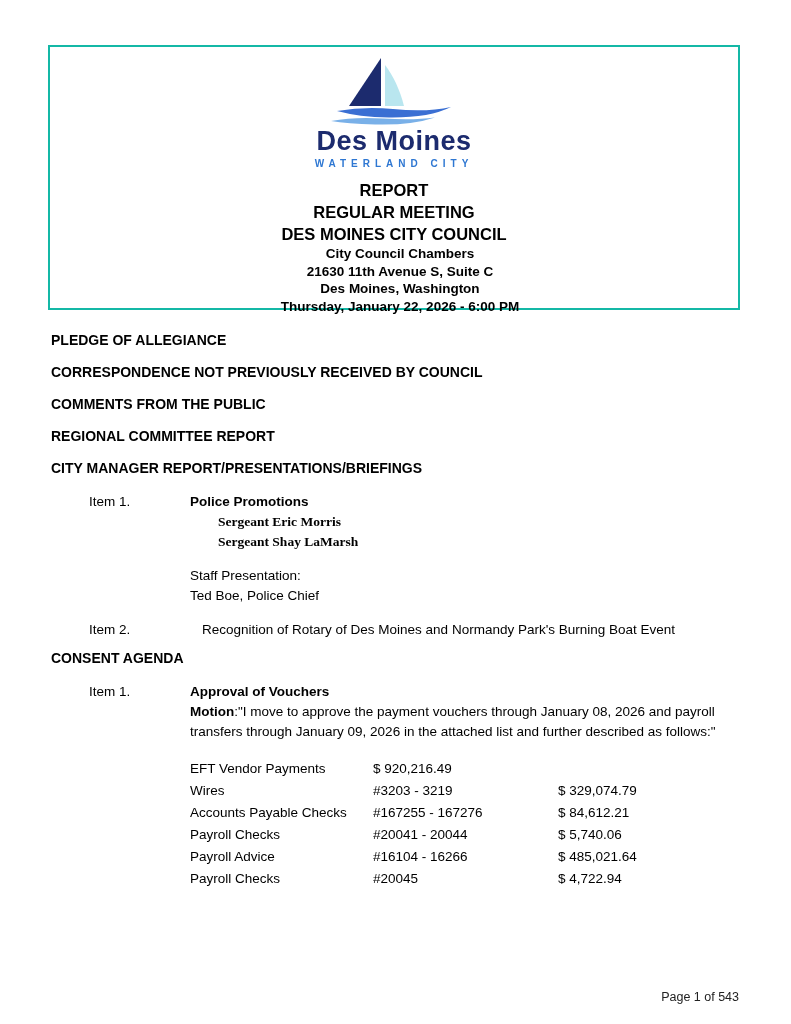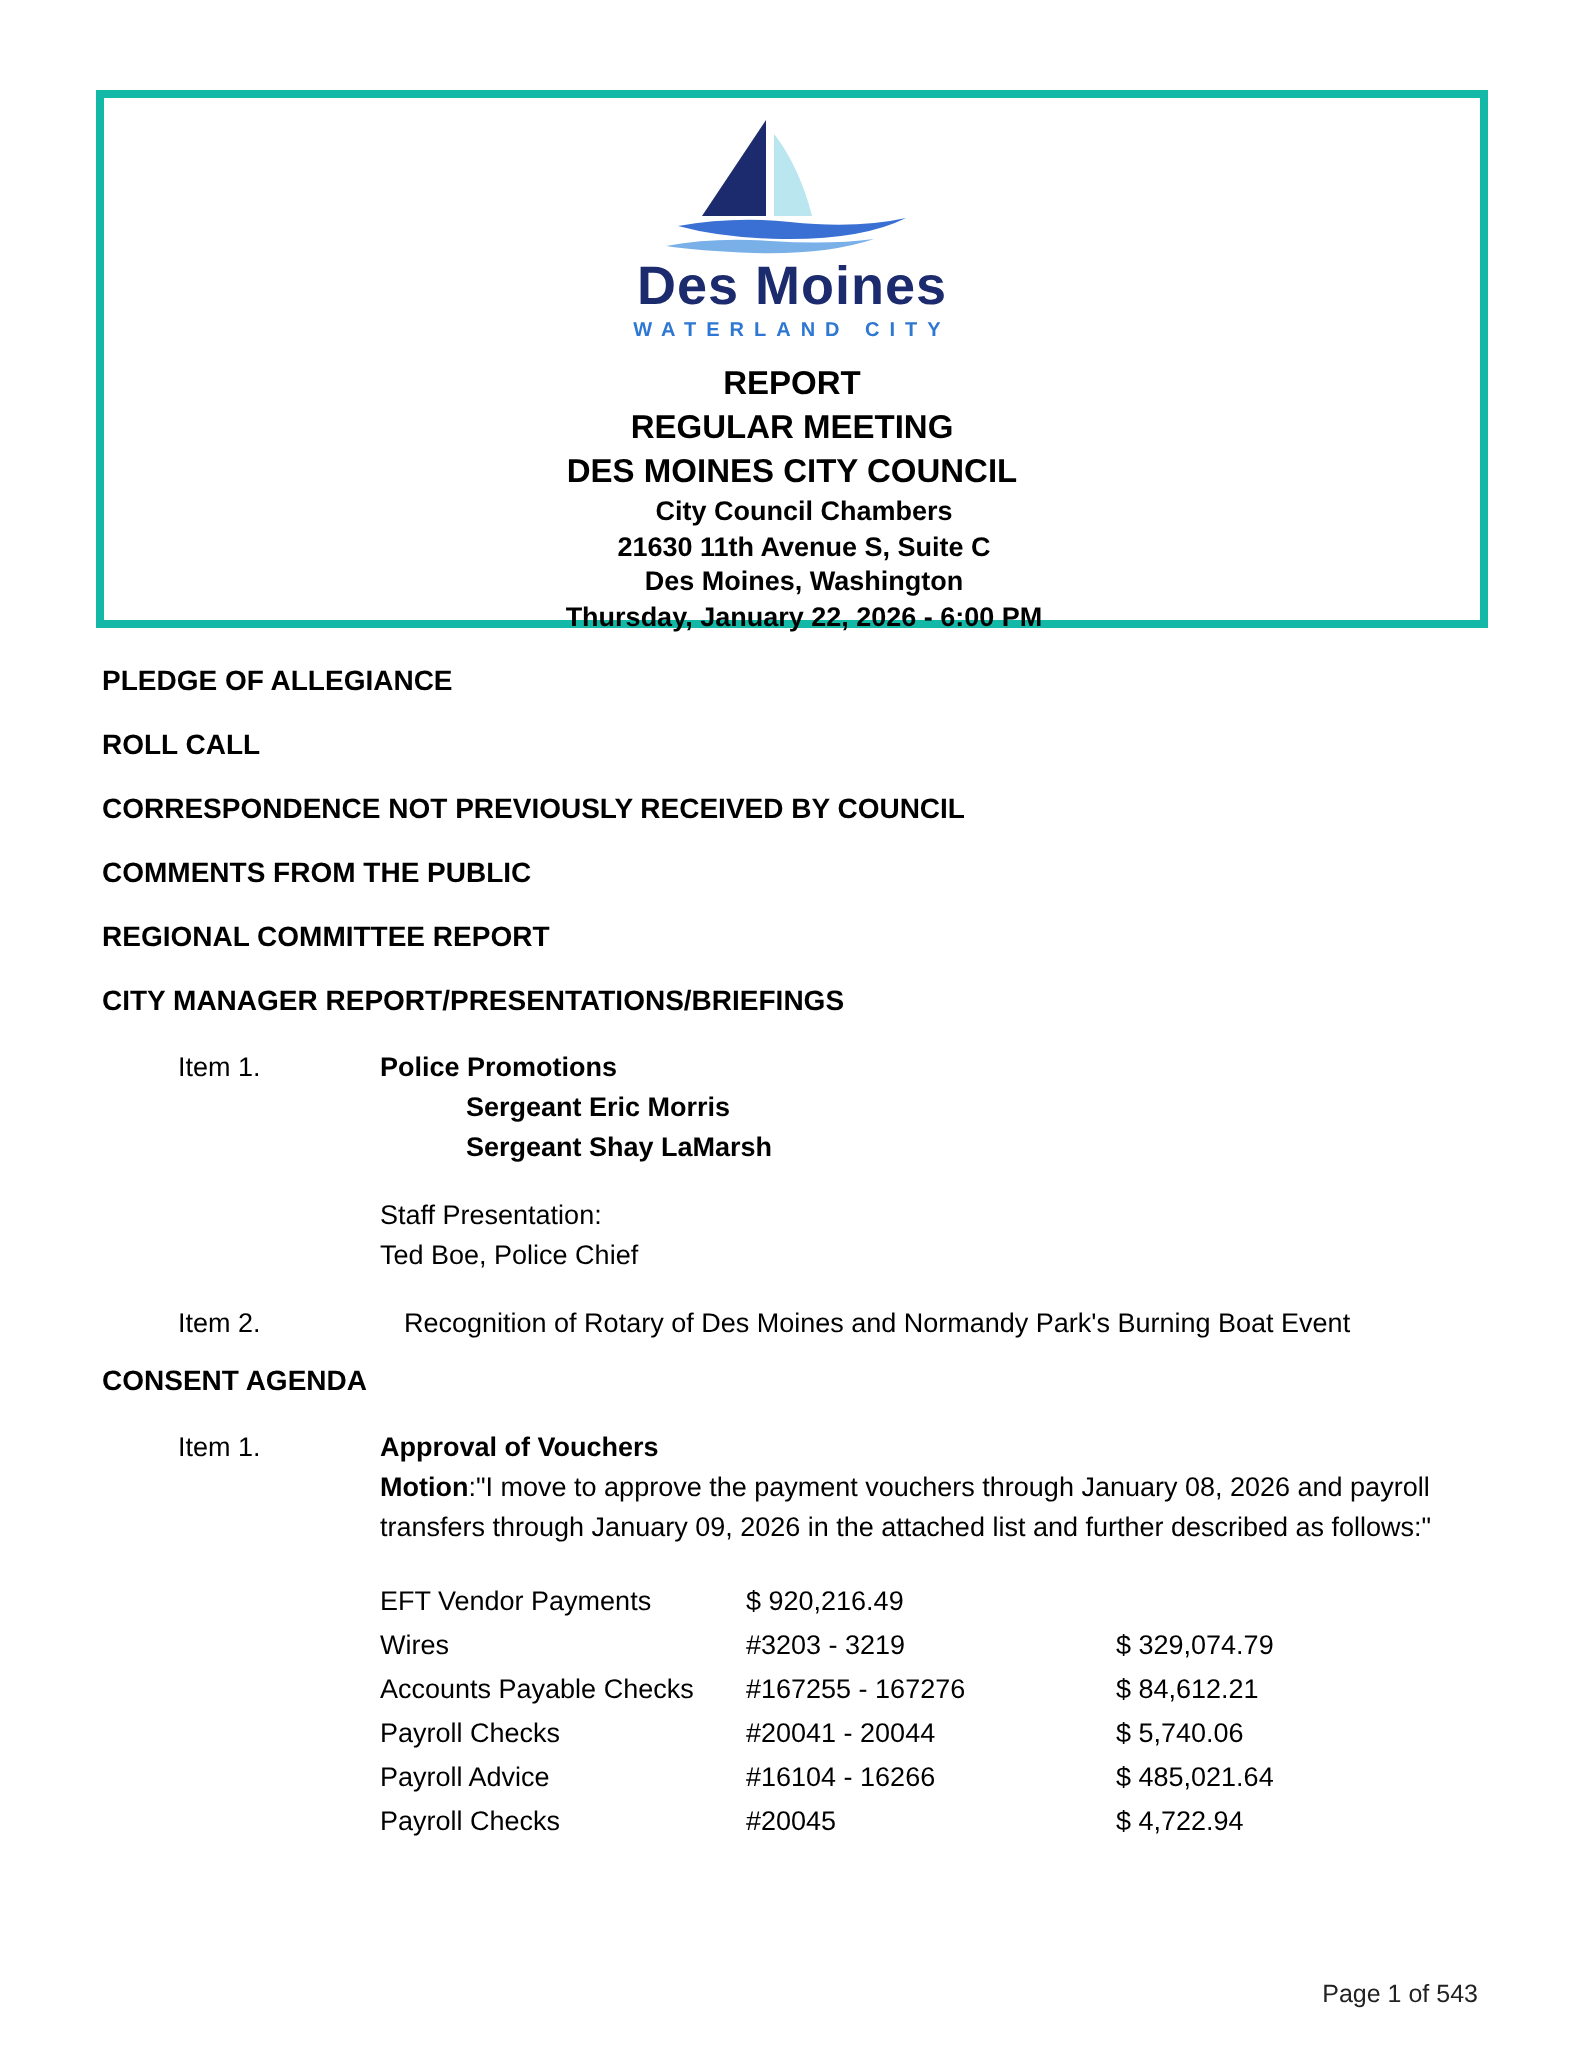--- a/index.html
+++ b/index.html
@@ -12,21 +12,21 @@
     color: #000000;
     overflow: hidden;
   }
   
   .header-box {
     position: absolute;
     left: 48px;
     top: 45px;
     width: 688px;
     height: 261px;
-    border: 4px solid #14b8a6;
+    border: 2px solid #14b8a6;
     text-align: center;
   }
   .logo { margin-top: 10px; }
   .logo svg { display: block; margin: 0 auto; }
   .logo-name {
     font-size: 27px;
     font-weight: bold;
     letter-spacing: 0.5px;
     line-height: 27px;
     margin-top: 1px;
@@ -48,21 +48,21 @@
     font-size: 14px;
     font-weight: bold;
     line-height: 16px;
     margin-bottom: 16px;
   }
   .items { margin-left: 38px; }
   .item-row { display: flex; font-size: 13.5px; line-height: 20px; }
   .item-label { width: 101px; flex: 0 0 101px; }
   .item-content { flex: 1; }
   .b { font-weight: bold; }
-  .indent { margin-left: 43px; }
+  .indent { margin-left: 28px; font-family: Liberation Serif, serif; }
   .gap-14 { height: 14px; }
   .mt-4  { margin-top: 4px; }
   .mt-10 { margin-top: 10px; }
   .mt-14 { margin-top: 14px; gap: 12px; }
   .mt-16 { margin-top: 16px; }
   .motion-para { max-width: 556px; }
   .voucher-table { margin-top: 16px; }
   .voucher-row { display: flex; line-height: 22px; }
   .voucher-type { flex: 0 0 183px; }
   .voucher-numbers { flex: 0 0 185px; }
@@ -103,21 +103,20 @@
       <div class="sub-line">City Council Chambers</div>
       <div class="sub-line">21630 11th Avenue S, Suite C</div>
       <div class="sub-line">Des Moines, Washington</div>
       <div class="sub-line">Thursday, January 22, 2026 - 6:00 PM</div>
     </div>
   </div>
 
   <div class="doc-body">
 
     <div class="section-heading">PLEDGE OF ALLEGIANCE</div>
-    <div class="section-heading">ROLL CALL</div>
     <div class="section-heading">CORRESPONDENCE NOT PREVIOUSLY RECEIVED BY COUNCIL</div>
     <div class="section-heading">COMMENTS FROM THE PUBLIC</div>
     <div class="section-heading">REGIONAL COMMITTEE REPORT</div>
     <div class="section-heading">CITY MANAGER REPORT/PRESENTATIONS/BRIEFINGS</div>
 
     <div class="items">
 
       <div class="item-row mt-4">
         <div class="item-label">Item 1.</div>
         <div class="item-content">

